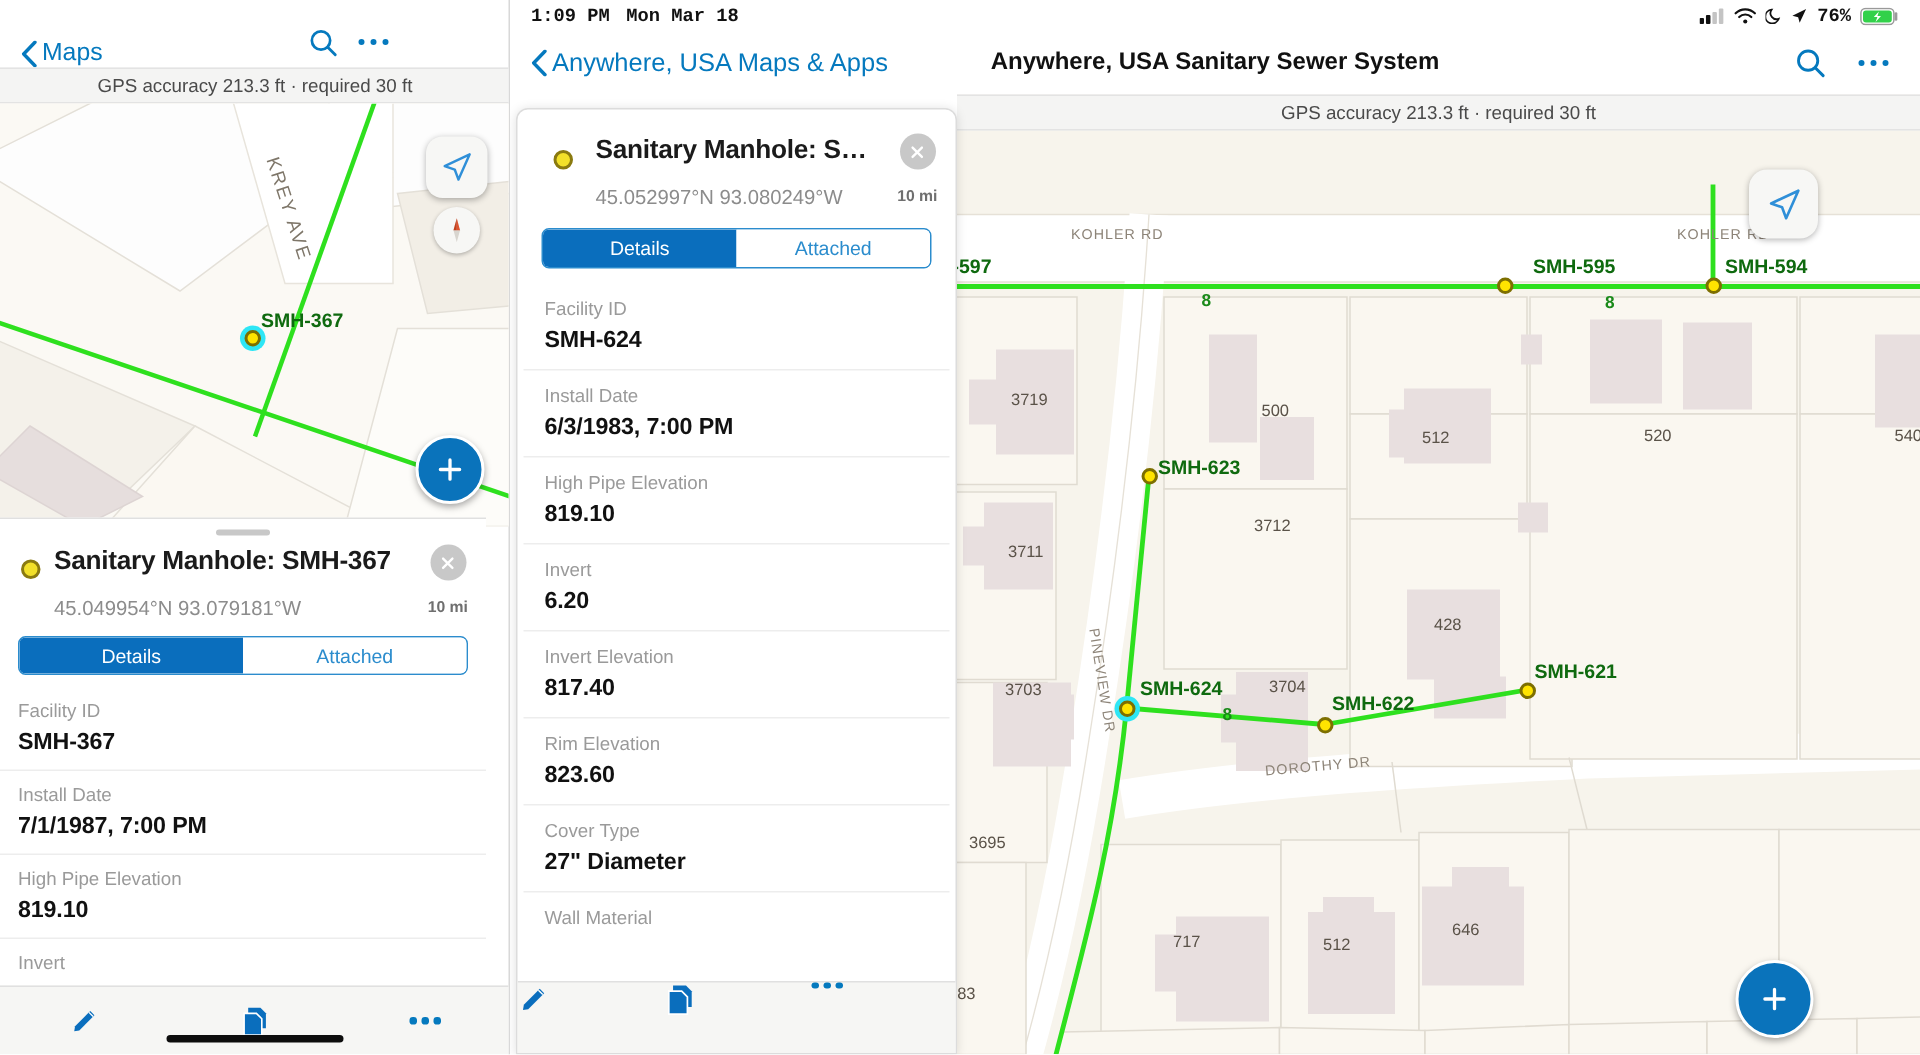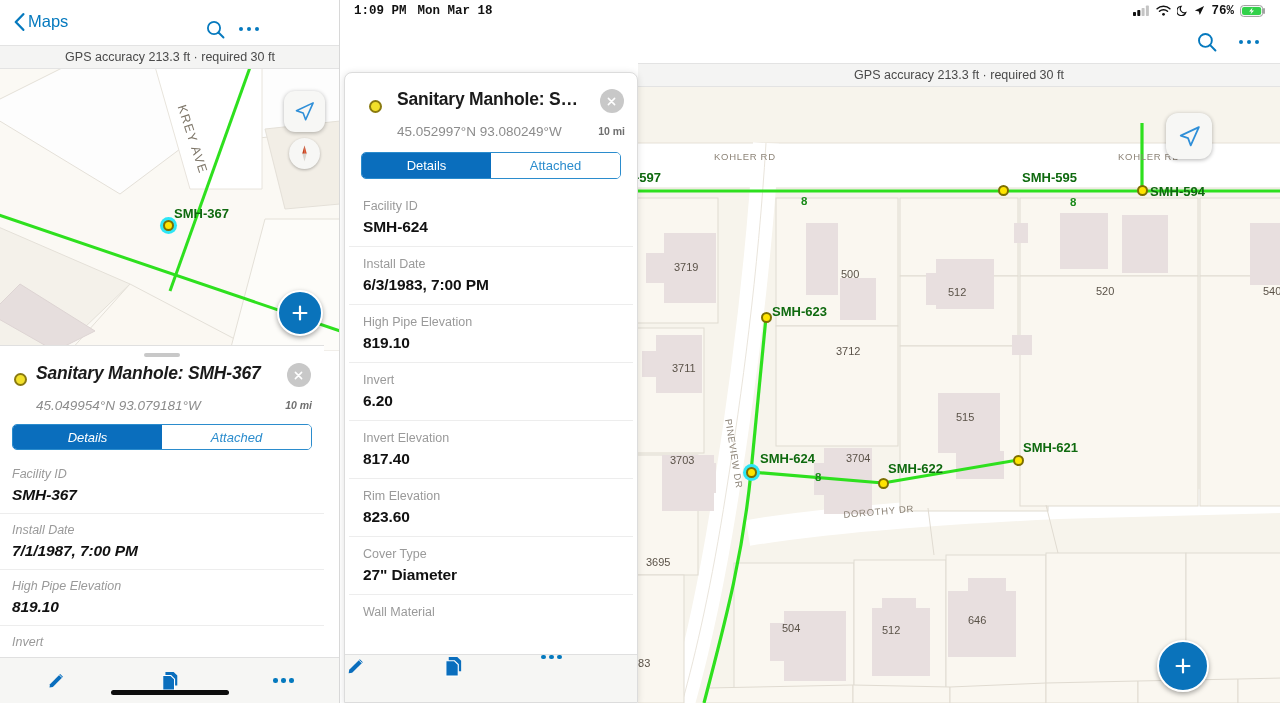--- a/index.html
+++ b/index.html
@@ -12,22 +12,22 @@
   }
   .root { position: relative; width: 1280px; height: 703px; overflow: hidden; }
 
   
   .left-pane {
     position: absolute; left: 0; top: 0; width: 340px; height: 703px;
     background: #fff; overflow: hidden;
     border-right: 1px solid #d8d8d8;
   }
   .l-navbar {
-    position: absolute; left: 0; top: 12px; width: 280px; height: 45px;
-    background: #fff; display: flex; align-items: flex-start; padding: 0 14px;
+    position: absolute; left: 0; top: 0; width: 280px; height: 45px;
+    background: #fff; display: flex; align-items: flex-end; padding: 0 14px;
   }
   .back-link { display: flex; align-items: center; color: #0579be; font-size: 16.5px; }
   .chev { width: 11px; height: 18px; margin-right: 3px; flex: none; }
   .navbar-spacer { flex: 1; }
   .nav-icon-btn { width: 34px; height: 34px; display: flex; align-items: center; justify-content: center; }
   .dots { display: flex; gap: 3.5px; align-items: center; }
   .dots i { width: 4.5px; height: 4.5px; border-radius: 50%; background: #0579be; display: block; }
 
   .gps-bar {
     position: absolute; left: 0; top: 45px; width: 340px; height: 24px;
@@ -179,21 +179,21 @@
           <path d="M10 1.5 L7.7 10 L10 10 Z" fill="#c33f1c"></path>
         </svg>
       </div>
       <div class="map-fab" style="left:277px; top:221px;">
         <svg viewBox="0 0 24 24">
           <path d="M12 5 V19 M5 12 H19" stroke="#fff" stroke-width="2.4" stroke-linecap="round"></path>
         </svg>
       </div>
     </div>
 
-    <div class="card" style="position:absolute; left:0; top:345px; width:324px; height:358px; border-top:1px solid #e0e0e0;font-style:italic;">
+    <div class="card" style="position:absolute; left:0; top:345px; width:324px; height:358px; border-top:1px solid #e0e0e0;">
       <div class="grabber"></div>
       <div class="card-head">
         <div class="mh-dot"></div>
         <div class="card-titles">
           <div class="card-title">Sanitary Manhole: SMH-367</div>
           <div class="card-coords">45.049954°N  93.079181°W</div>
         </div>
         <div class="card-right">
           <div class="close-btn">
             <svg width="11" height="11" viewBox="0 0 12 12">
@@ -279,35 +279,42 @@
         <svg width="26" height="12" viewBox="0 0 26 12">
           <rect x="0.6" y="0.6" width="22" height="10.8" rx="3" fill="none" stroke="#9a9a9a" stroke-width="1"></rect>
           <rect x="2" y="2" width="19.2" height="8" rx="2" fill="#32d14a"></rect>
           <path d="M24 4 L24 8" stroke="#9a9a9a" stroke-width="1.8" stroke-linecap="round"></path>
           <path d="M12.6 2.6 L9.2 6.4 L11.6 6.4 L10.4 9.6 L14 5.6 L11.6 5.6 Z" fill="#ffffff"></path>
         </svg>
       </span>
     </div>
 
     <div class="t-navbar">
+      <div class="back-link" style="font-size:17px;">
+        <svg class="chev" viewBox="0 0 11 18">
+          <path d="M9.3 1.2 L1.8 9 L9.3 16.8" stroke="#0579be" stroke-width="2.3" fill="none" stroke-linecap="round" stroke-linejoin="round"></path>
+        </svg>
+        <span>Anywhere, USA Maps &amp; Apps</span>
+      </div>
       <div class="navbar-spacer"></div>
       <div class="nav-icon-btn">
         <svg width="20" height="20" viewBox="0 0 19 19">
           <circle cx="8" cy="8" r="6.1" fill="none" stroke="#0579be" stroke-width="1.8"></circle>
           <line x1="12.5" y1="12.5" x2="17.5" y2="17.5" stroke="#0579be" stroke-width="1.9" stroke-linecap="round"></line>
         </svg>
       </div>
       <div class="nav-icon-btn" style="margin-left:8px;">
         <span class="dots">
             <i></i>
             <i></i>
             <i></i>
           </span>
       </div>
     </div>
+    <div class="t-navtitle">Anywhere, USA Sanitary Sewer System</div>
 
     <div class="mapwrap r-map">
       <svg width="642" height="640" viewBox="0 0 642 640">
         <rect x="0" y="0" width="642" height="640" fill="#f7f4ec"></rect>
 
         <rect x="0" y="80" width="642" height="45" fill="#ffffff"></rect>
         <line x1="0" y1="80" x2="642" y2="80" stroke="#e6e1d7" stroke-width="1"></line>
         <line x1="0" y1="125" x2="642" y2="125" stroke="#e6e1d7" stroke-width="1"></line>
 
         <path d="M128 80 C120 210, 104 330, 88 430 C74 520, 58 590, 44 640" fill="none" stroke="#ffffff" stroke-width="26"></path>
@@ -389,21 +396,21 @@
         <line x1="0" y1="128" x2="642" y2="128" stroke="#2ee01e" stroke-width="3.2"></line>
         <line x1="504" y1="60" x2="504" y2="128" stroke="#2ee01e" stroke-width="3.2"></line>
         <line x1="128" y1="254" x2="113" y2="409" stroke="#2ee01e" stroke-width="3.2"></line>
         <line x1="113" y1="409" x2="245" y2="420" stroke="#2ee01e" stroke-width="3.2"></line>
         <line x1="245" y1="420" x2="380" y2="397" stroke="#2ee01e" stroke-width="3.2"></line>
         <path d="M113 409 C104 500, 84 570, 66 640" fill="none" stroke="#2ee01e" stroke-width="3.2"></path>
       </svg>
 
       <div class="maplabel" style="left:-3px; top:107px;">-597</div>
       <div class="maplabel" style="left:384px; top:107px;">SMH-595</div>
-      <div class="maplabel" style="left:512px; top:107px;margin-top:14px;">SMH-594</div>
+      <div class="maplabel" style="left:512px; top:107px;">SMH-594</div>
       <div class="maplabel" style="left:134px; top:241px;">SMH-623</div>
       <div class="maplabel" style="left:122px; top:388px;">SMH-624</div>
       <div class="maplabel" style="left:250px; top:398px;">SMH-622</div>
       <div class="maplabel" style="left:385px; top:377px;">SMH-621</div>
 
       <div class="pipelabel" style="left:163px; top:132px;">8</div>
       <div class="pipelabel" style="left:432px; top:133px;">8</div>
       <div class="pipelabel" style="left:177px; top:408px;">8</div>
 
       <div class="node" style="left:360px; top:122px;"></div>
@@ -418,26 +425,26 @@
       <div class="streetlabel" style="left:96px; top:355px; transform:rotate(81deg); transform-origin:left top;">PINEVIEW DR</div>
       <div class="streetlabel" style="left:205px; top:446px; transform:rotate(-5deg); transform-origin:left top;">DOROTHY DR</div>
 
       <div class="addrlabel" style="left:36px; top:198px;">3719</div>
       <div class="addrlabel" style="left:203px; top:205px;">500</div>
       <div class="addrlabel" style="left:310px; top:223px;">512</div>
       <div class="addrlabel" style="left:458px; top:222px;">520</div>
       <div class="addrlabel" style="left:625px; top:222px;">540</div>
       <div class="addrlabel" style="left:198px; top:282px;">3712</div>
       <div class="addrlabel" style="left:34px; top:299px;">3711</div>
-      <div class="addrlabel" style="left:318px; top:348px;">515</div>
+      <div class="addrlabel" style="left:318px; top:348px;">428</div>
       <div class="addrlabel" style="left:208px; top:389px;">3704</div>
       <div class="addrlabel" style="left:32px; top:391px;">3703</div>
       <div class="addrlabel" style="left:8px; top:493px;">3695</div>
       <div class="addrlabel" style="left:-6px; top:594px;">683</div>
-      <div class="addrlabel" style="left:144px; top:559px;">504</div>
+      <div class="addrlabel" style="left:144px; top:559px;">717</div>
       <div class="addrlabel" style="left:244px; top:561px;">512</div>
       <div class="addrlabel" style="left:330px; top:551px;">646</div>
 
       <div class="loc-btn" style="left:528px; top:50px; width:46px; height:46px; border-radius:12px;">
         <svg width="25" height="25" viewBox="0 0 24 24">
           <path d="M21 3 L3.6 11.2 L10.6 13.6 L13.2 20.6 Z" fill="none" stroke="#2f8fd8" stroke-width="1.7" stroke-linejoin="round"></path>
         </svg>
       </div>
       <div class="map-fab" style="left:519px; top:577px; width:52px; height:52px;">
         <svg viewBox="0 0 24 24">

